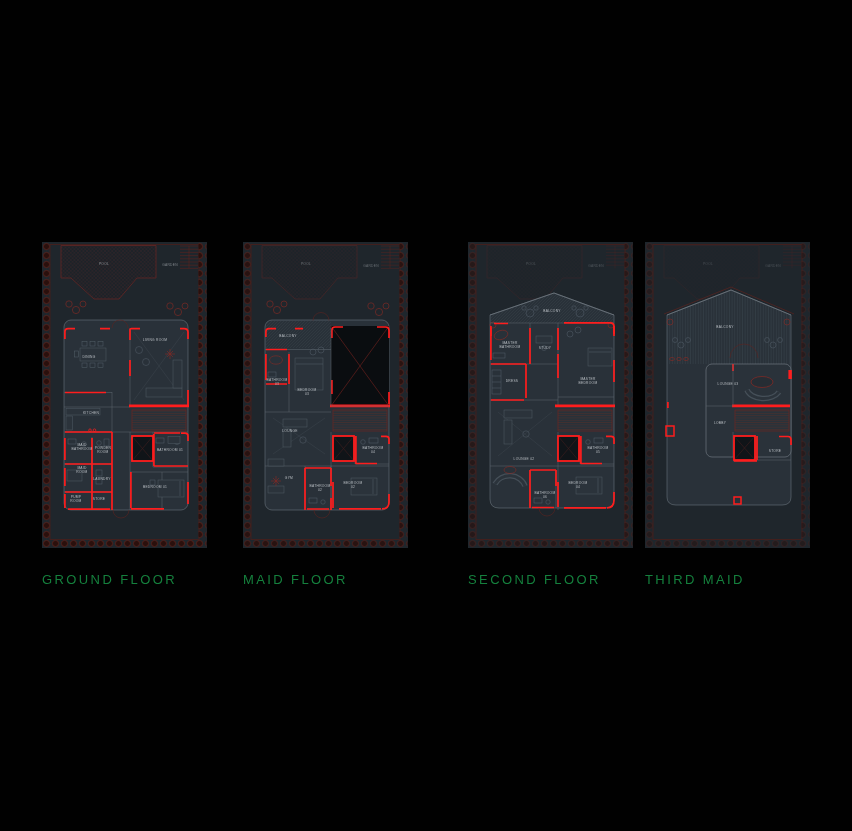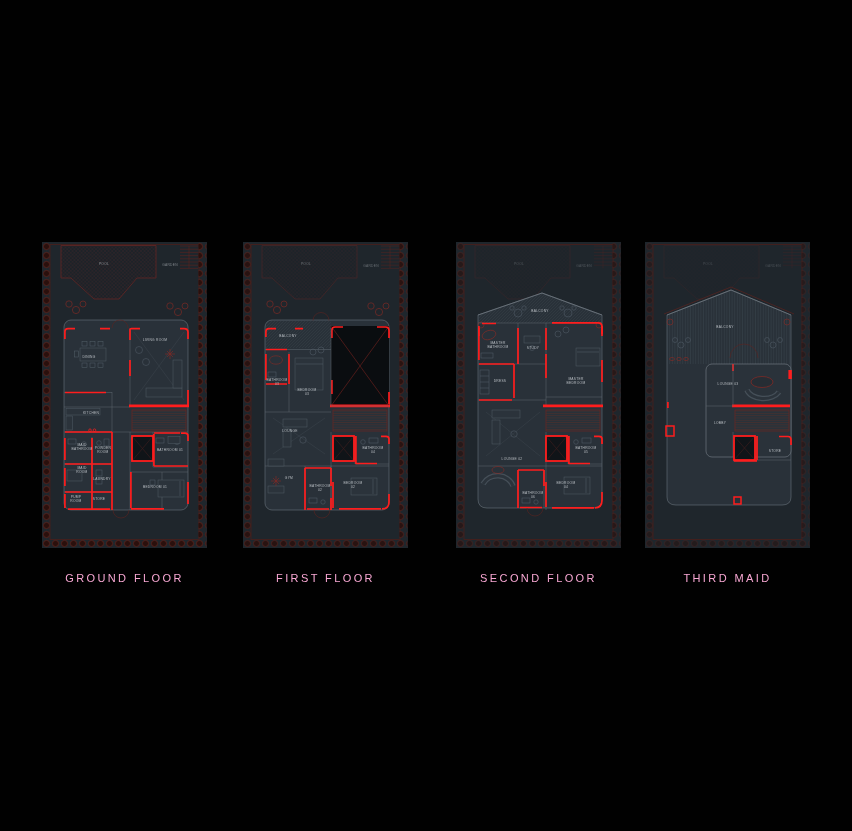--- a/index.html
+++ b/index.html
@@ -1,21 +1,21 @@
 <!DOCTYPE html>
 <html><head>
 <meta charset="utf-8">
 <style>
   html,body{margin:0;padding:0;background:#010101;}
   body{width:852px;height:831px;position:relative;overflow:hidden;
        font-family:"Liberation Sans",sans-serif;}
   .panel{position:absolute;top:242px;width:165px;height:306px;}
-  .p0{left:42px}.p1{left:243px}.p2{left:456px}.p3{left:645px}
-  .caption{position:absolute;top:330px;width:100%;text-align:center;
-           color:#f9a8d4;font-size:11px;letter-spacing:2.4px;font-weight:400;}
+  .p0{left:42px}.p1{left:243px}.p2{left:468px}.p3{left:645px}
+  .caption{position:absolute;top:330px;width:100%;
+           color:#15803d;font-size:13px;letter-spacing:2.4px;font-weight:400;}
   svg{display:block}
   
   .site{fill:#1f262c}
   .shell{fill:#293139;stroke:#6a747c;stroke-width:.6}
   .rw{stroke:#ff1d1d;stroke-width:1.7;fill:none;stroke-linecap:butt}
   .rwT{stroke:#ff1d1d;stroke-width:2.7;fill:none;stroke-linecap:butt}
   .rdk{stroke:#6e2522;stroke-width:.7;fill:none}
   .rdk2{stroke:#5c2420;stroke-width:.6;fill:none}
   .gw{stroke:#5b656d;stroke-width:.55;fill:none}
   .fur{fill:#2b333b;stroke:#515c66;stroke-width:.5}
@@ -244,21 +244,21 @@
         <text x="45" y="95" text-anchor="middle"><tspan x="45" dy="0">BALCONY</tspan></text>
         <text x="34" y="139" text-anchor="middle"><tspan x="34" dy="0">BATHROOM</tspan><tspan x="34" dy="3.8">03</tspan></text>
         <text x="64" y="149" text-anchor="middle"><tspan x="64" dy="0">BEDROOM</tspan><tspan x="64" dy="3.8">03</tspan></text>
         <text x="47" y="190" text-anchor="middle"><tspan x="47" dy="0">LOUNGE</tspan></text>
         <text x="130" y="207" text-anchor="middle"><tspan x="130" dy="0">BATHROOM</tspan><tspan x="130" dy="3.8">04</tspan></text>
         <text x="46" y="237" text-anchor="middle"><tspan x="46" dy="0">GYM</tspan></text>
         <text x="77" y="245" text-anchor="middle"><tspan x="77" dy="0">BATHROOM</tspan><tspan x="77" dy="3.8">02</tspan></text>
         <text x="110" y="242" text-anchor="middle"><tspan x="110" dy="0">BEDROOM</tspan><tspan x="110" dy="3.8">02</tspan></text>
       </g>
 </svg>
-<div class="caption">FIRST FLOOR</div>
+<div class="caption">MAID FLOOR</div>
 </div>
 
 <div class="panel p2">
 <svg viewBox="0 0 165 306" width="165" height="306">
   <rect class="site" x="0" y="0" width="165" height="306"></rect>
   <rect x="8" y="2.5" width="149" height="295" fill="none" stroke="#4b1f1b" stroke-width=".8"></rect>
   <g opacity=".6">
     <rect x=".5" y="0" width="8" height="306" fill="url(#hedge)"></rect>
     <rect x="156.5" y="0" width="8" height="306" fill="url(#hedge)"></rect>
     <rect x="8" y="297.5" width="149" height="8.5" fill="url(#hedge)"></rect>

